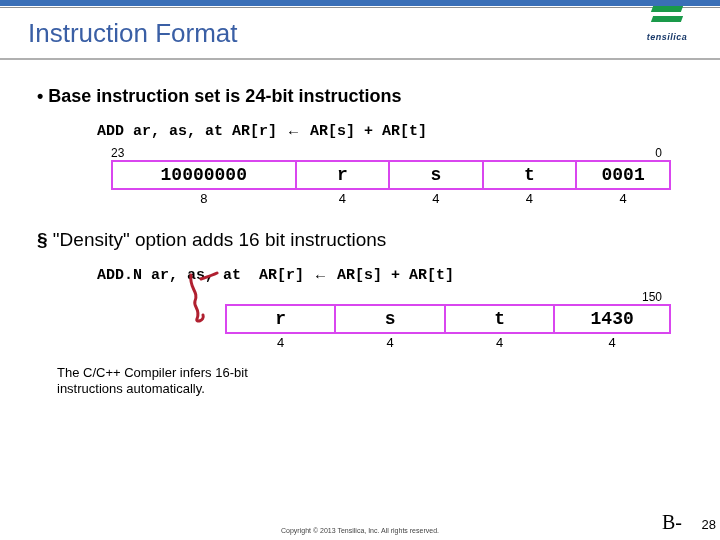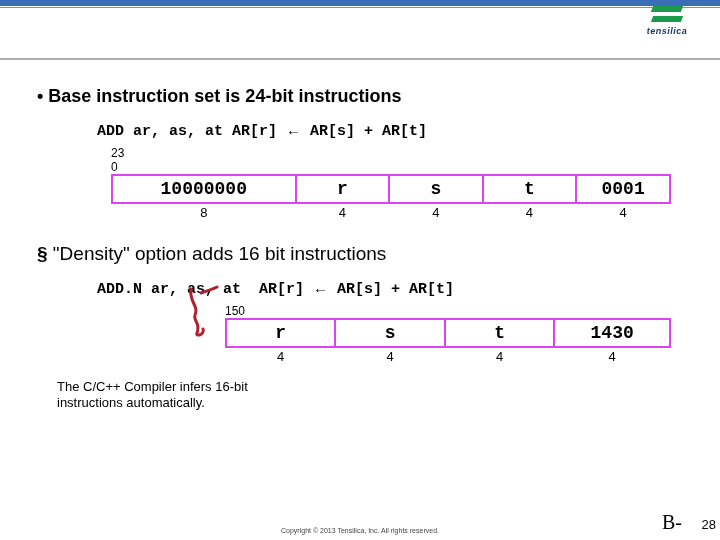--- a/index.html
+++ b/index.html
@@ -4,67 +4,68 @@
 <style>
   * { box-sizing: border-box; margin: 0; padding: 0; }
   html, body { width: 720px; height: 540px; font-family: Arial, Helvetica, sans-serif; background: #fff; color: #000; }
   .slide { position: relative; width: 720px; height: 540px; }
 
   
   .header { position: relative; height: 60px; border-bottom: 2px solid #b0b0b0; }
   .header-topbar { height: 6px; background: #3a6fb7; }
   .header-rule { height: 1px; background: #909090; margin-top: 1px; }
   .title { position: absolute; left: 28px; top: 18px; font-size: 26px; color: #3a5fa5; font-weight: 400; }
-  .logo { position: absolute; right: 10px; top: 6px; width: 86px; height: 36px; display:flex; flex-direction:column; align-items:center; justify-content:flex-start; }
+  .logo { position: absolute; right: 10px; top: 6px; width: 86px; height: 36px; display:flex; flex-direction:column; align-items:center; justify-content:space-between; }
   .logo-mark { width: 30px; height: 18px; position: relative; }
   .logo-mark .bar { position:absolute; width: 30px; height: 6px; background:#1a9a4a; transform: skewX(-20deg); }
   .logo-mark .b1 { top: 0; }
   .logo-mark .b2 { top: 10px; }
   .logo-name { font-size: 9px; font-style: italic; font-weight: bold; color:#1a3a6a; margin-top:2px; letter-spacing:0.5px; }
 
   .content { padding: 20px 30px 0 37px; }
 
   .bullet1 { font-size: 18px; font-weight: bold; margin: 6px 0 14px 0; }
   .bullet1::before { content: "• "; }
 
   .codeblock { font-family: "Courier New", monospace; font-size: 15px; font-weight: bold; margin-left: 60px; margin-bottom: 6px; }
   .arrowglyph { font-family: Arial, sans-serif; }
 
-  .bitlabel-row { display:flex; margin-left: 74px; margin-right: 28px; font-size: 12px; justify-content: space-between; flex-direction: column; }
+  .bitlabel-row { display:flex; margin-left: 74px; margin-right: 28px; font-size: 12px; justify-content: space-between; }
 
   .fieldtable { margin-left: 74px; margin-right: 28px; border-collapse: collapse; }
   .fieldtable.t24 { width: 560px; }
   .fieldtable.t16 { width: 446px; margin-left: 188px; }
   .fieldtable td { border: 2px solid #d946ef; text-align: center; font-family: "Courier New", monospace; font-size: 18px; font-weight: bold; height: 28px; }
   .widthrow td { border: none; font-size: 13px; font-family: Arial, sans-serif; font-weight: normal; height: 18px; }
 
   .bullet2 { font-size: 19px; margin: 22px 0 14px 0; }
   .bullet2::before { content: "§ "; font-weight: bold; }
 
   .codeblock2 { font-family: "Courier New", monospace; font-size: 15px; font-weight: bold; margin-left: 60px; margin-bottom: 6px; position: relative; }
 
-  .bitlabel-row2 { display:flex; margin-left: 188px; margin-right: 28px; font-size: 12px; justify-content: flex-start; }
+  .bitlabel-row2 { display:flex; margin-left: 188px; margin-right: 28px; font-size: 12px; justify-content: flex-end; }
 
   .note { font-size: 13px; margin: 8px 0 0 20px; max-width: 260px; line-height: 1.25; }
 
   .footer-copy { position: absolute; bottom: 6px; left: 0; right: 0; text-align: center; font-size: 7px; color: #444; }
   .page-tag { position: absolute; bottom: 6px; right: 38px; font-size: 20px; font-family: "Times New Roman", serif; }
   .page-num { position: absolute; bottom: 8px; right: 4px; font-size: 13px; }
 
   
   .squiggle { position: absolute; left: 86px; top: 6px; width: 44px; height: 54px; pointer-events:none; }
 </style>
 </head>
 <body>
 
 <div class="slide">
 
   <div class="header">
     <div class="header-topbar"></div>
     <div class="header-rule"></div>
+    <div class="title">Instruction Format</div>
     <div class="logo">
       <div class="logo-mark">
         <div class="bar b1"></div>
           <div class="bar b2"></div>
       </div>
       <div class="logo-name">tensilica</div>
     </div>
   </div>
 
   <div class="content">

